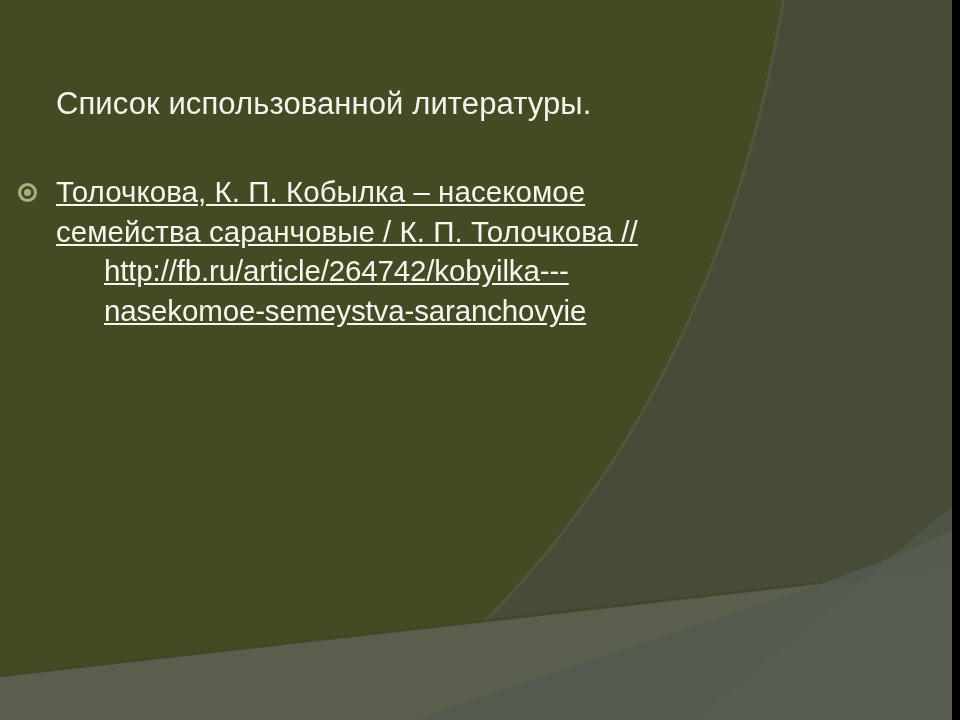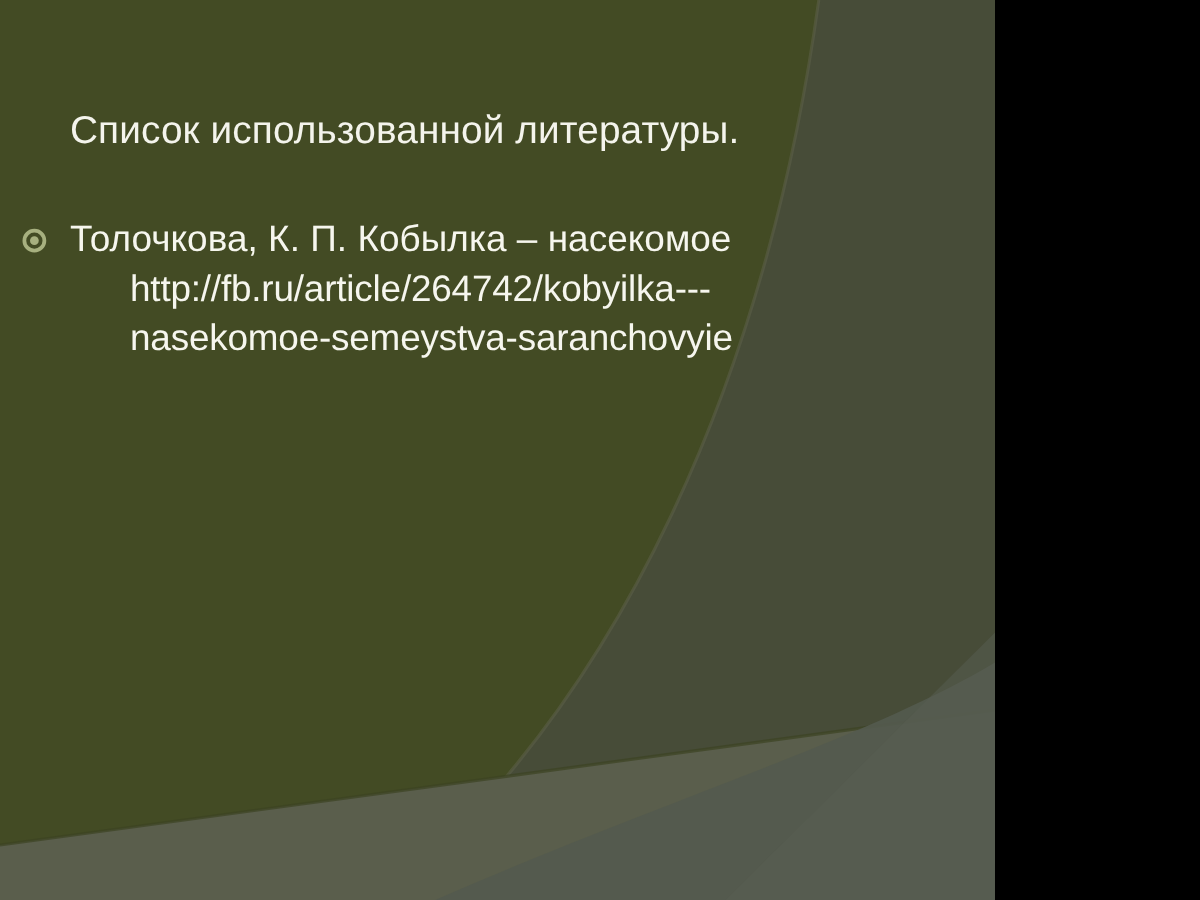--- a/index.html
+++ b/index.html
@@ -3,21 +3,21 @@
 <meta charset="utf-8">
 <title>Slide</title>
 <style>
   html, body {
     margin: 0;
     padding: 0;
     background: #000;
   }
   .slide {
     position: relative;
-    width: 796px;
+    width: 952px;
     height: 720px;
     overflow: hidden;
     background: #ef4444;
     font-family: "Liberation Sans", "DejaVu Sans", sans-serif;
     -webkit-font-smoothing: antialiased;
   }
 
   
   .bg-layer {
     position: absolute;
@@ -84,20 +84,21 @@
     left: 3px;
     top: 3px;
     width: 7px;
     height: 7px;
     border-radius: 50%;
     background: #a7b07f;
   }
 
   .item-text {
     display: block;
+    text-decoration: underline;
   }
   .item-line {
     display: block;
     white-space: pre;
   }
   .item-line.url {
     letter-spacing: -0.15px;
     margin-left: 48px;
   }
 </style>
@@ -134,20 +135,21 @@
 
   <div class="content">
 
     <h1 class="slide-title">Список использованной литературы.</h1>
 
     <ul class="body-list">
       <li class="body-item">
         <span class="bullet-icon"></span>
         <span class="item-text">
           <span class="item-line">Толочкова, К. П. Кобылка – насекомое</span>
+          <span class="item-line">семейства саранчовые / К. П. Толочкова //</span>
           <span class="item-line url">http://fb.ru/article/264742/kobyilka---</span>
           <span class="item-line url">nasekomoe-semeystva-saranchovyie</span>
         </span>
       </li>
     </ul>
 
   </div>
 </div>
 
 </body></html>

